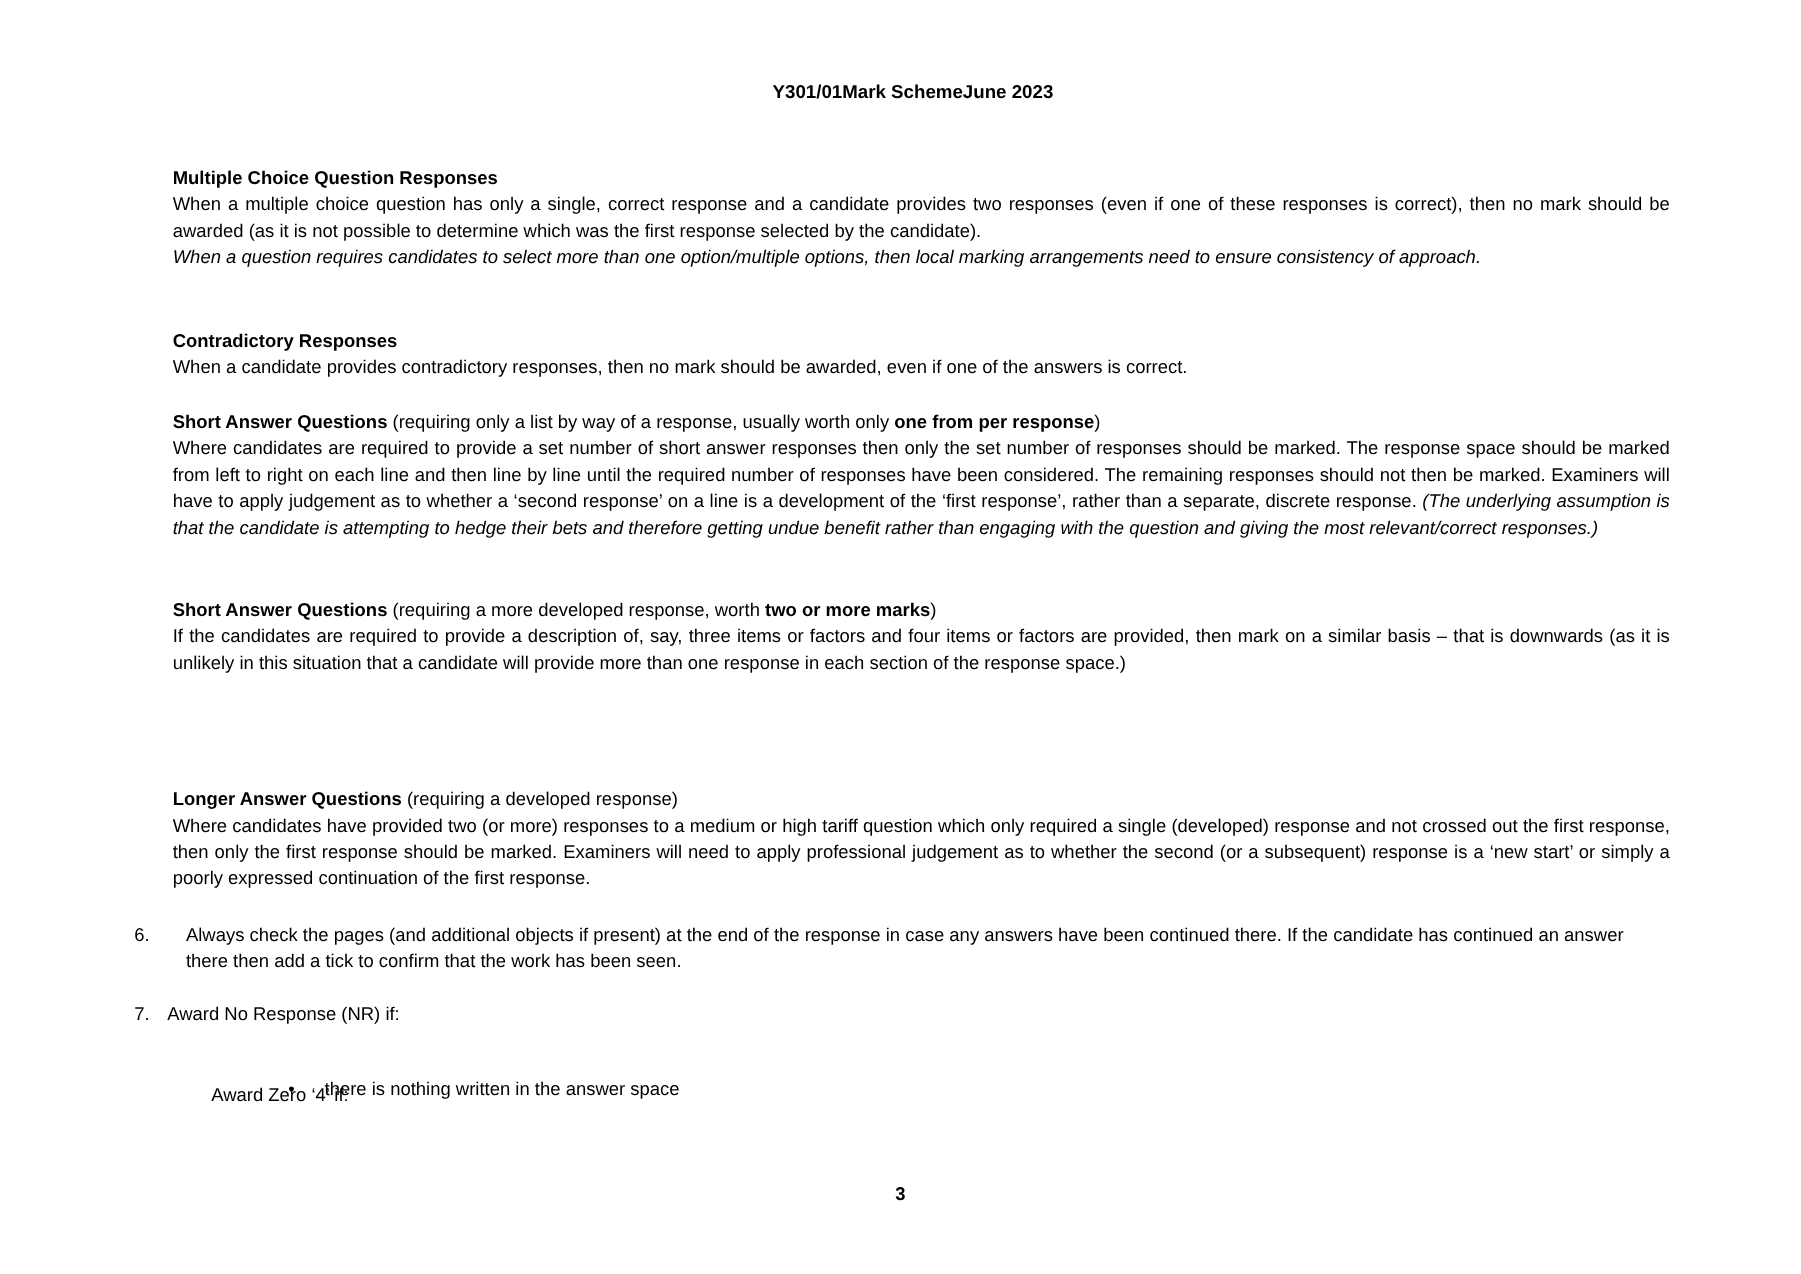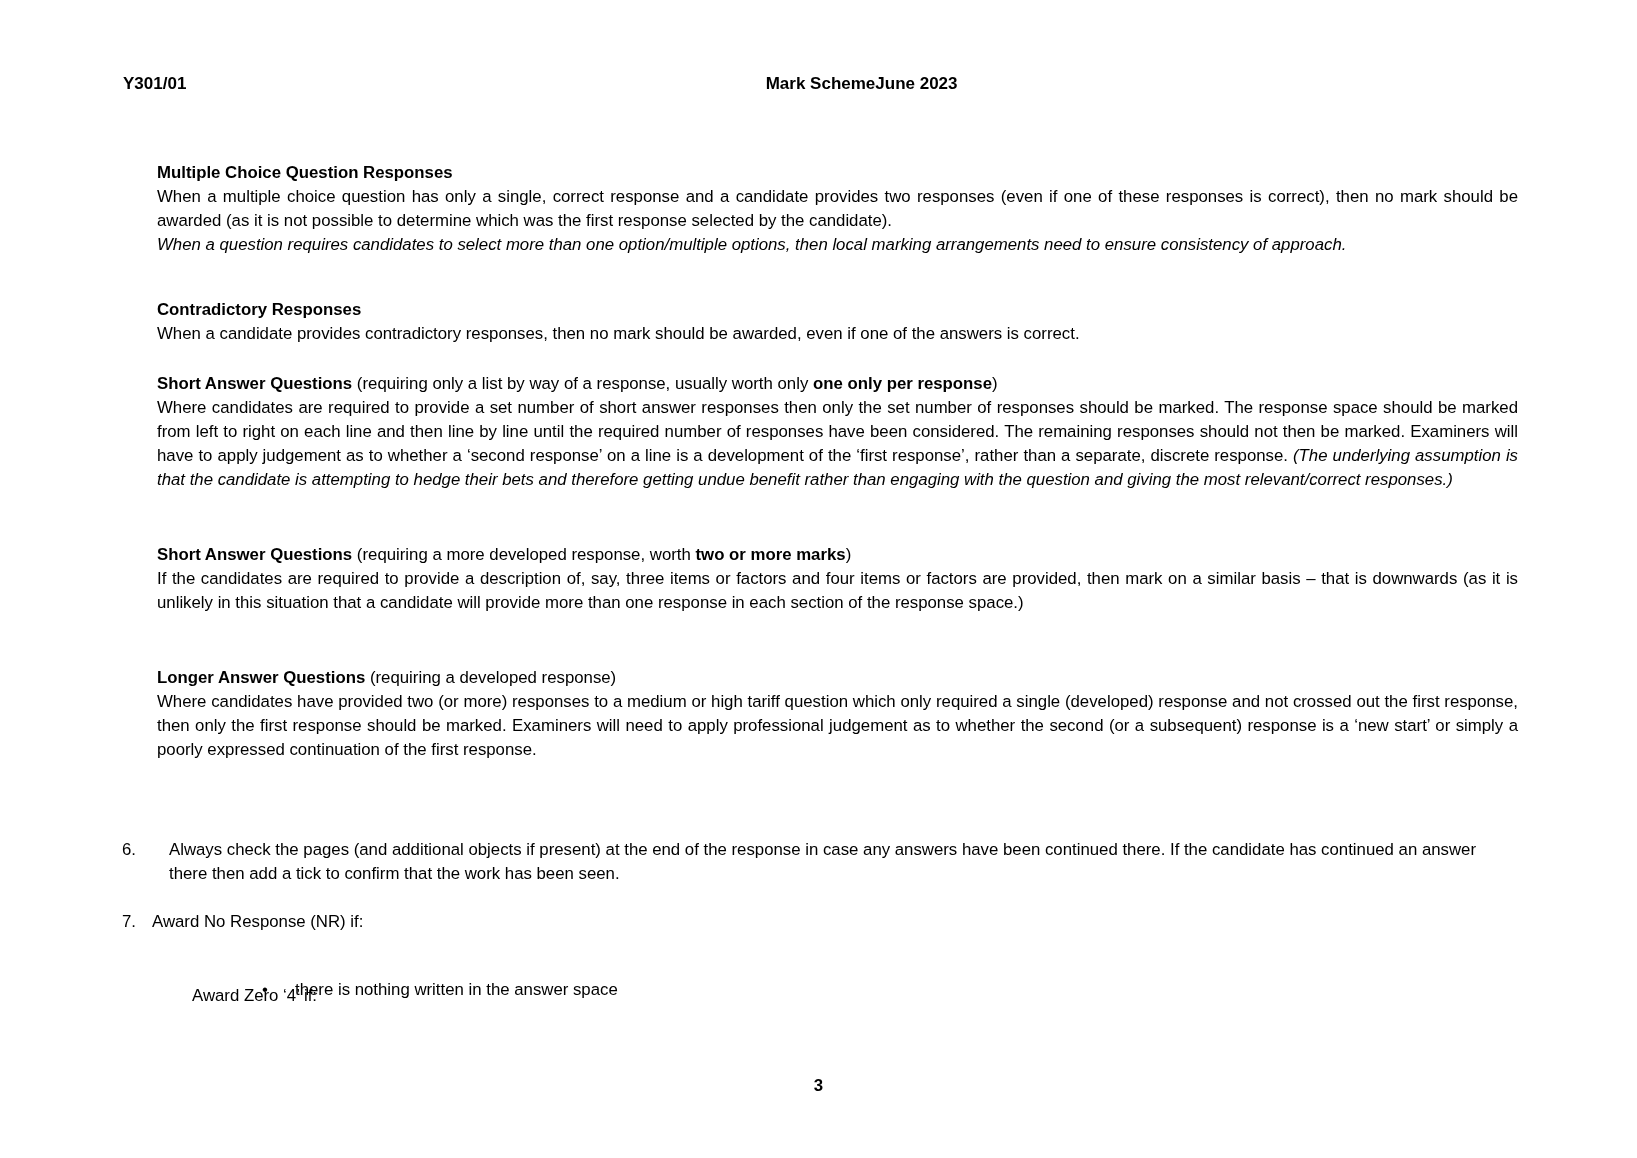--- a/index.html
+++ b/index.html
@@ -22,34 +22,34 @@
   .page-header {
     position: absolute;
     top: 72px;
     left: 123px;
     right: 119px;
     display: grid;
     grid-template-columns: 1fr auto 1fr;
     font-weight: bold;
     font-size: 17px;
   }
-  .page-header .hl { text-align: left; }
+  .page-header .hl { text-align: right; }
   .page-header .hc { text-align: left; }
   .page-header .hr { text-align: left; }
 
   .sec {
     position: absolute;
     left: 157px;
     width: 1361px;
   }
-  .sec-mcq        { top: 161px; }
+  .sec-mcq        { top: 150px; }
   .sec-contra     { top: 298px; }
   .sec-saq-list   { top: 372px; }
   .sec-saq-dev    { top: 543px; }
-  .sec-longer     { top: 666px; }
+  .sec-longer     { top: 715px; }
 
   .item {
     position: absolute;
     left: 122px;
     width: 1396px;
   }
   .item-6 { top: 838px; }
   .item-7 { top: 910px; }
   .item .num { position: absolute; left: 0; top: 0; }
   .item-6 .itext { margin-left: 47px; }
@@ -88,21 +88,21 @@
   <p class="jz">When a multiple choice question has only a single, correct response and a candidate provides two responses (even if one of these responses is correct), then no mark should be awarded (as it is not possible to determine which was the first response selected by the candidate).</p>
   <p class="jz i">When a question requires candidates to select more than one option/multiple options, then local marking arrangements need to ensure consistency of approach.</p>
 </div>
 
 <div class="sec sec-contra">
   <p class="b">Contradictory Responses</p>
   <p>When a candidate provides contradictory responses, then no mark should be awarded, even if one of the answers is correct.</p>
 </div>
 
 <div class="sec sec-saq-list">
-  <p><span class="b">Short Answer Questions</span><span> (requiring only a list by way of a response, usually worth only </span><span class="b">one only per response</span><span>)</span></p>
+  <p><span class="b">Short Answer Questions</span><span> (requiring only a list by way of a response, usually worth only </span><span class="b">one from per response</span><span>)</span></p>
   <p class="jz"><span>Where candidates are required to provide a set number of short answer responses then only the set number of responses should be marked. The response space should be marked from left to right on each line and then line by line until the required number of responses have been considered.  The remaining responses should not then be marked. Examiners will have to apply judgement as to whether a ‘second response’ on a line is a development of the ‘first response’, rather than a separate, discrete response.  </span><span class="i">(The underlying assumption is that the candidate is attempting to hedge their bets and therefore getting undue benefit rather than engaging with the question and giving the most relevant/correct responses.)</span></p>
 </div>
 
 <div class="sec sec-saq-dev">
   <p><span class="b">Short Answer Questions</span><span> (requiring a more developed response, worth </span><span class="b">two or more marks</span><span>)</span></p>
   <p class="jz">If the candidates are required to provide a description of, say, three items or factors and four items or factors are provided, then mark on a similar basis – that is downwards (as it is unlikely in this situation that a candidate will provide more than one response in each section of the response space.)</p>
 </div>
 
 <div class="sec sec-longer">
   <p><span class="b">Longer Answer Questions</span><span> (requiring a developed response)</span></p>

